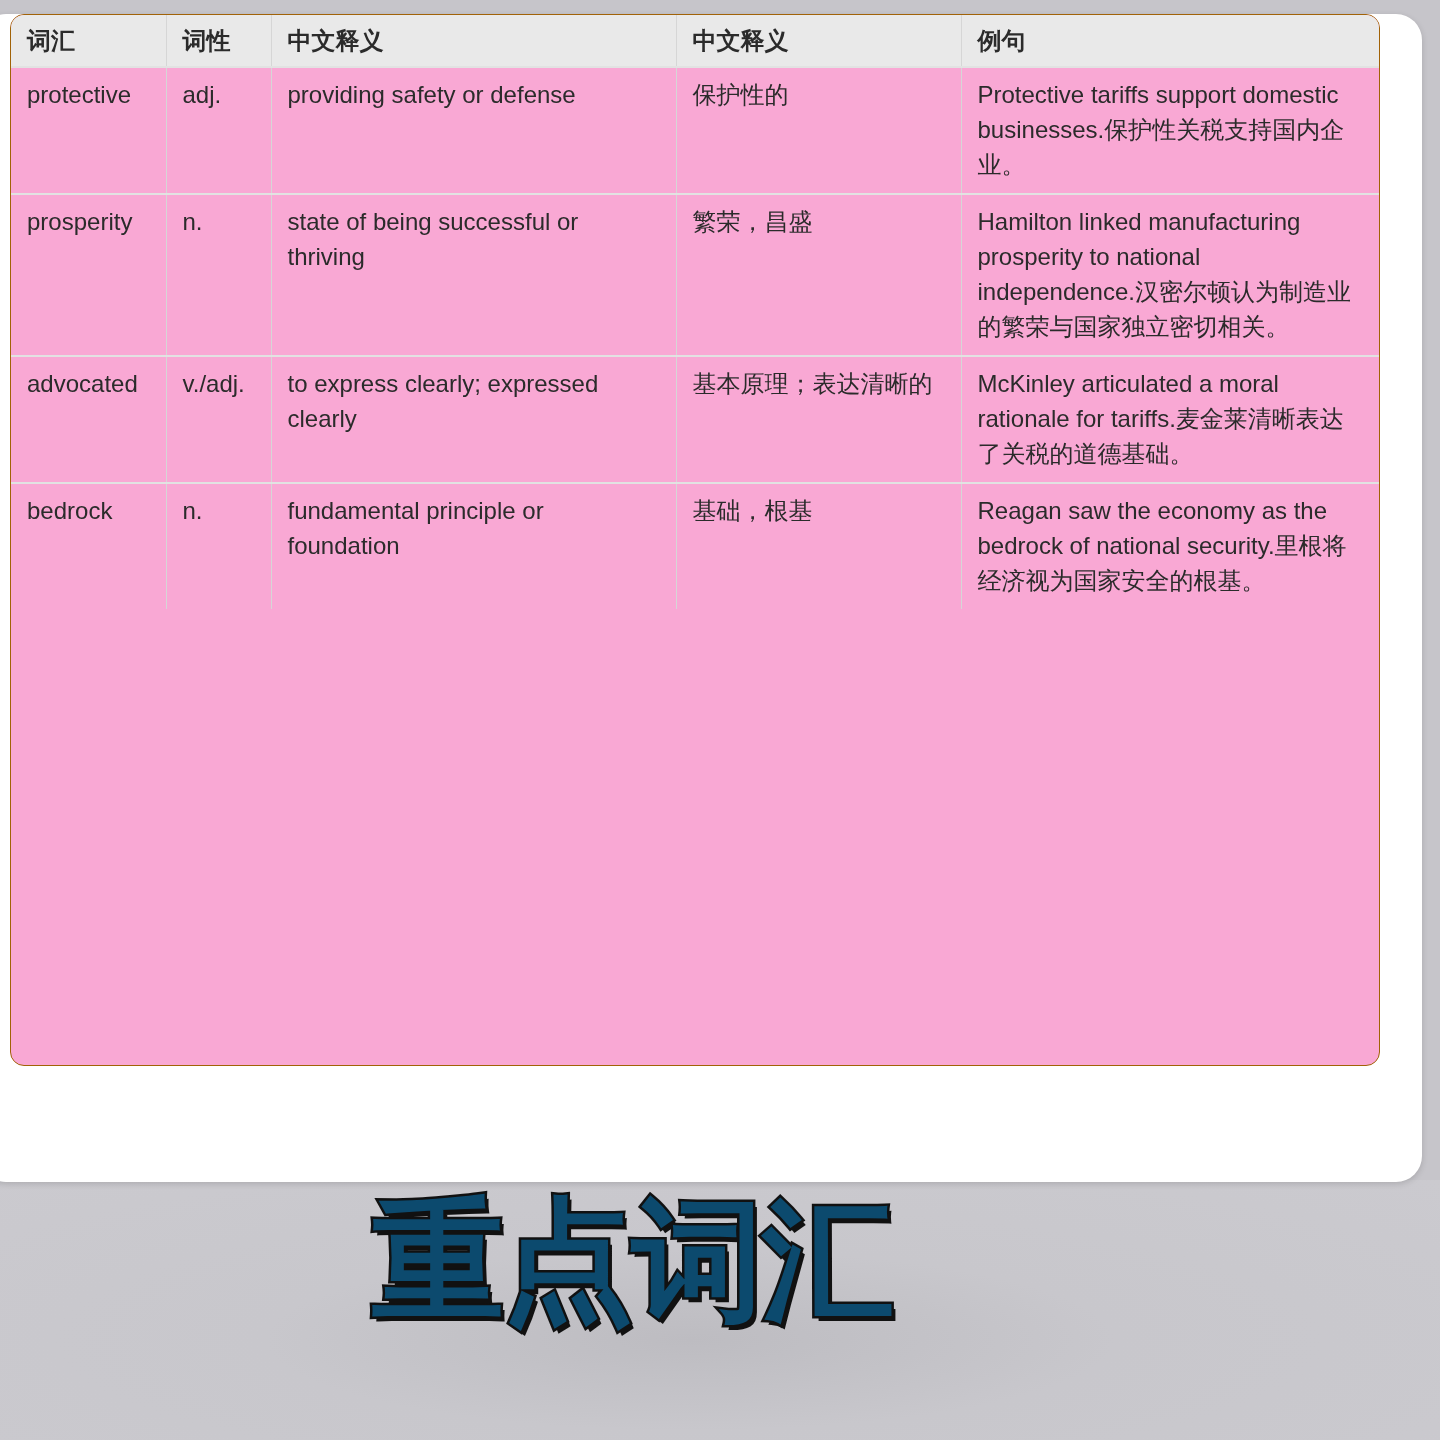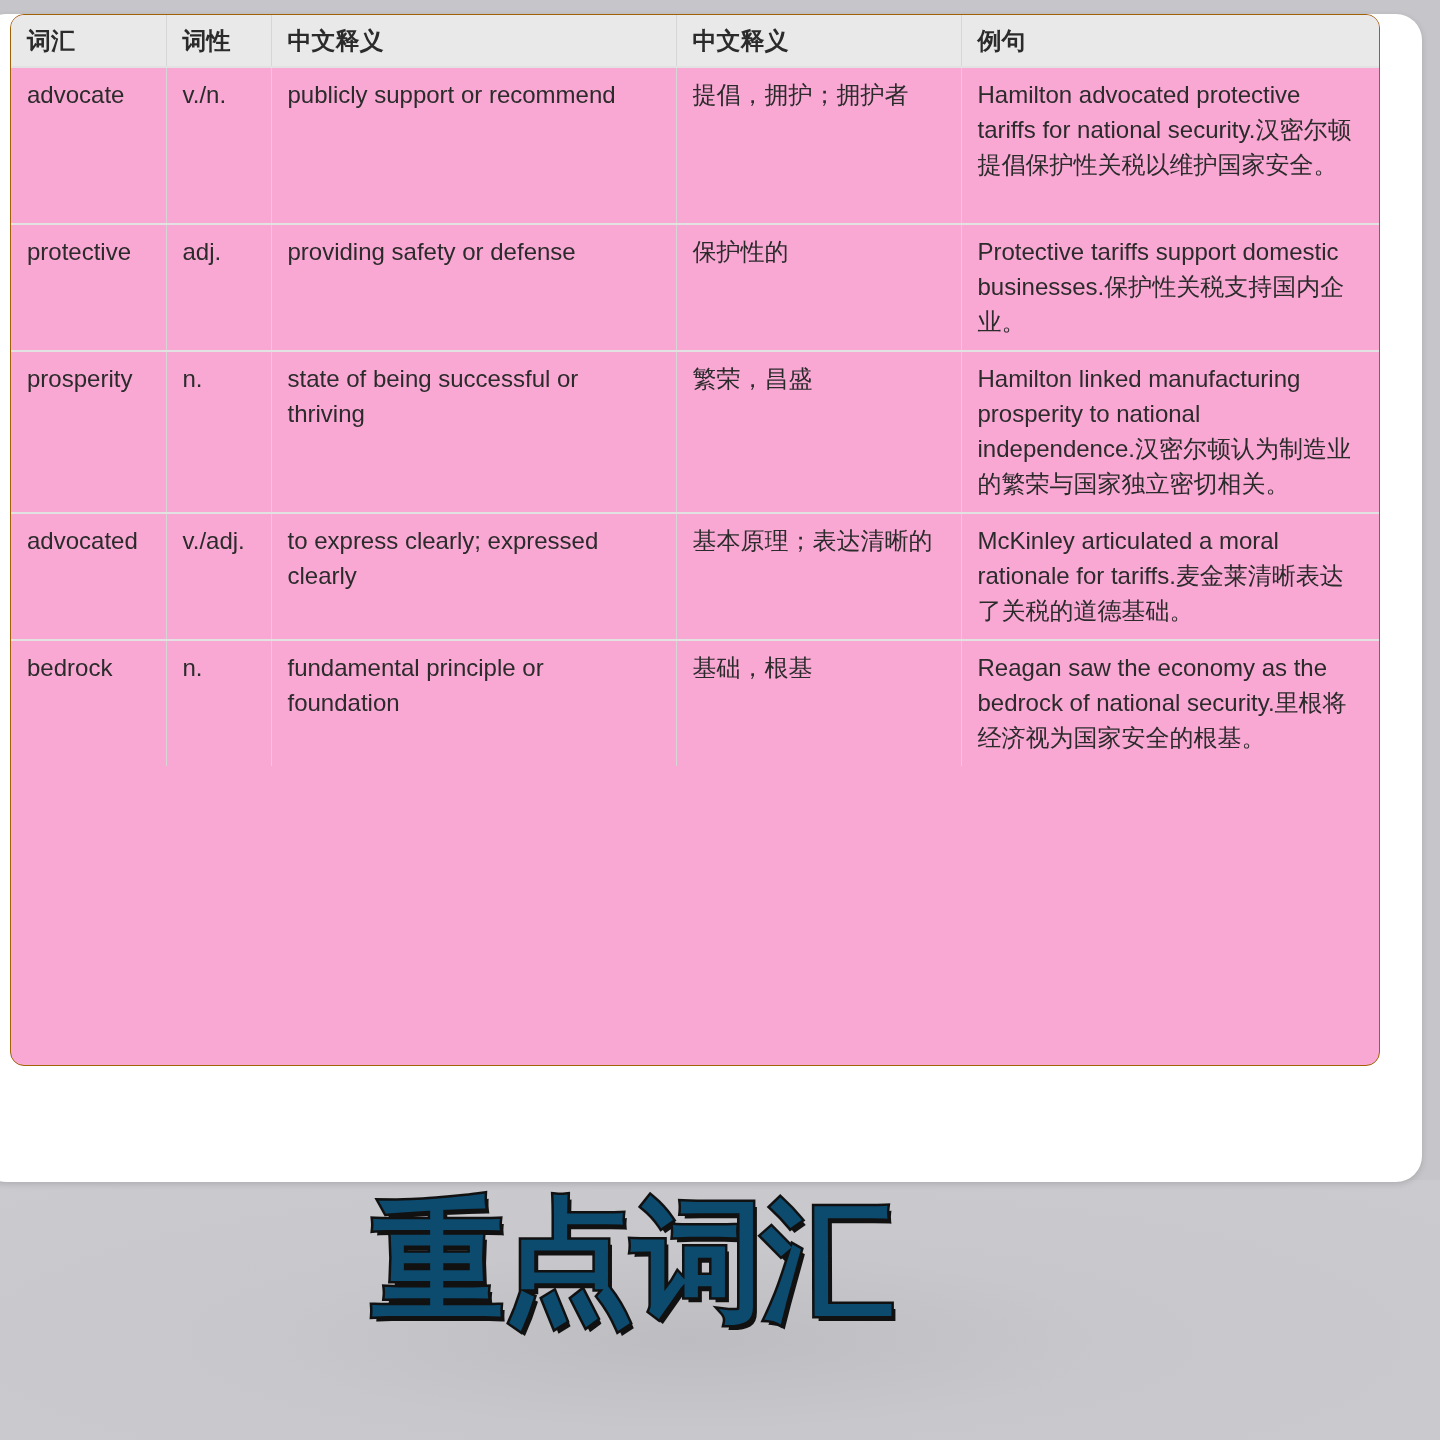--- a/index.html
+++ b/index.html
@@ -61,27 +61,20 @@
     <thead>
       <tr>
         <th class="col-word">词汇</th>
         <th class="col-pos">词性</th>
         <th class="col-en">中文释义</th>
         <th class="col-zh">中文释义</th>
         <th>例句</th>
       </tr>
     </thead>
     <tbody>
-      <tr style="height:157px">
-        <td>advocate</td>
-        <td>v./n.</td>
-        <td>publicly support or recommend</td>
-        <td>提倡，拥护；拥护者</td>
-        <td>Hamilton advocated protective tariffs for national security.汉密尔顿提倡保护性关税以维护国家安全。</td>
-      </tr>
       <tr style="height:122px">
         <td>protective</td>
         <td>adj.</td>
         <td>providing safety or defense</td>
         <td>保护性的</td>
         <td>Protective tariffs support domestic businesses.保护性关税支持国内企业。</td>
       </tr>
       <tr style="height:157px">
         <td>prosperity</td>
         <td>n.</td>

